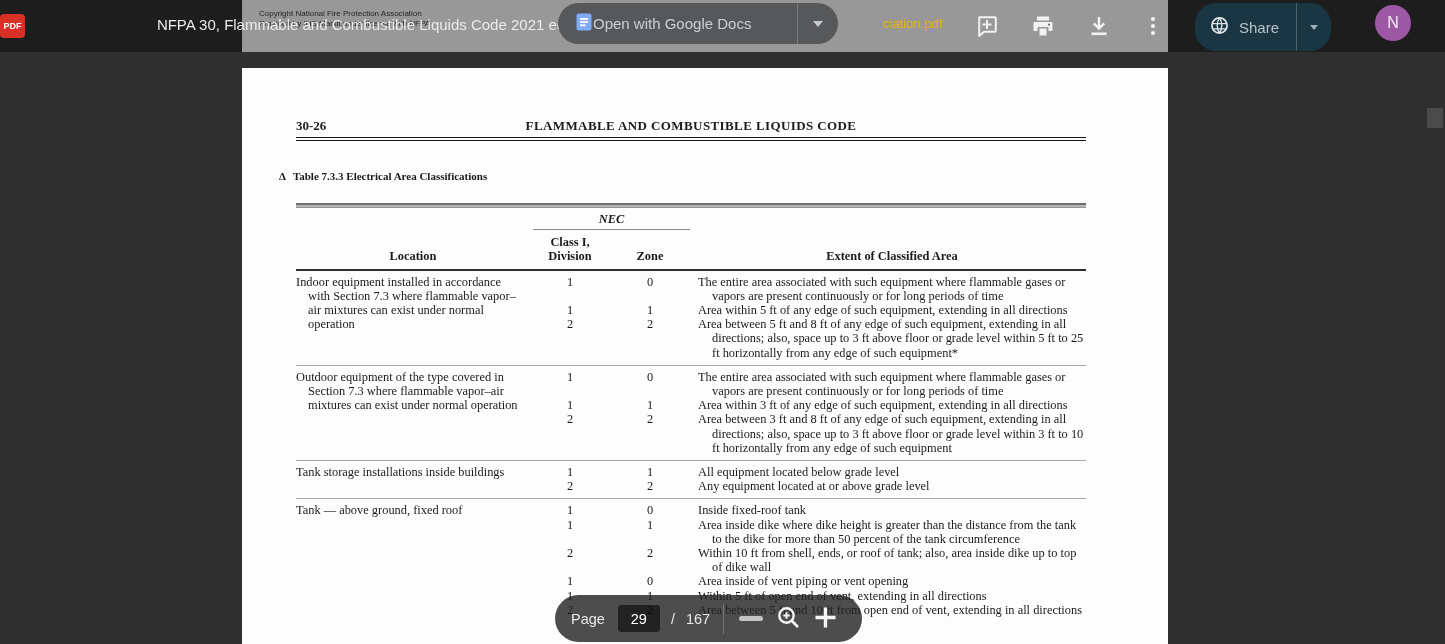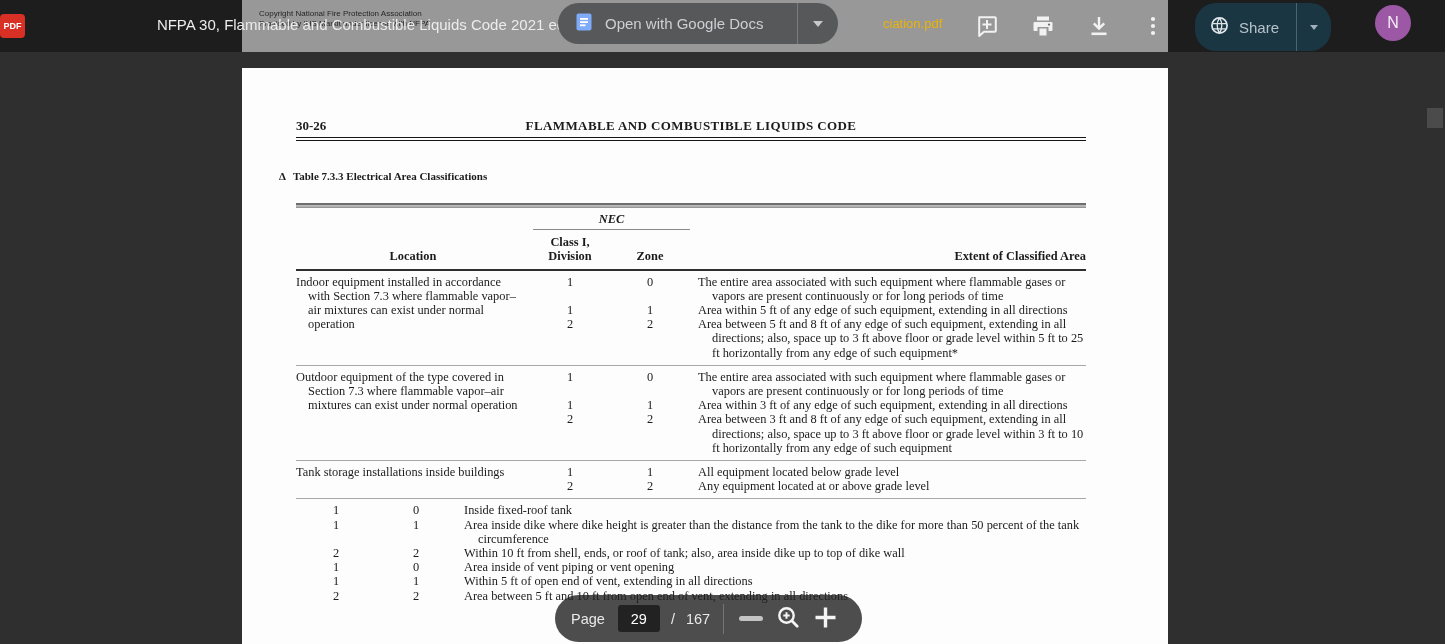--- a/index.html
+++ b/index.html
@@ -55,21 +55,21 @@
   .nec-row {
     margin-left:237px; width:157px; text-align:center;
     font-style:italic; font-weight:bold;
     border-bottom:1px solid #8a8a8a; padding-bottom:3px; margin-bottom:5px;
   }
   .head-cols {
     display:grid; grid-template-columns:234px 80px 80px 1fr;
     align-items:end; font-weight:bold;
   }
   .h-loc, .h-div, .h-zone { text-align:center; }
-  .h-extent { text-align:right; padding-left:8px; }
+  .h-extent { text-align:center; padding-left:8px; }
 
   .tgroup {
     display:flex; padding:4px 0 5px;
     border-bottom:1px solid #a8a8a8;
   }
   .tgroup.last { border-bottom:none; }
   .loc-cell { width:234px; padding-left:12px; text-indent:-12px; padding-right:12px; }
   .entries { flex:1; }
   .entry { display:grid; grid-template-columns:80px 80px 1fr; }
   .e-div, .e-zone { text-align:center; }
@@ -92,21 +92,21 @@
   }
   .title-right {
     position:absolute; left:843px; top:16px;
     font-size:13px; color:#eab308; white-space:nowrap;margin-left:40px;
   }
   .open-pill {
     position:absolute; left:558px; top:3px; width:280px; height:41px;
     background:#57585A; border-radius:21px;
     display:flex; align-items:stretch; cursor:pointer;
   }
-  .open-main { flex:1; display:flex; align-items:center; gap:12px; padding-left:17px; }
+  .open-main { flex:1; display:flex; align-items:center; padding-left:17px; }
   .open-label { font-size:15px; color:#cdd0d4; white-space:nowrap; }
   .pill-divider { width:1px; background:rgba(255,255,255,0.22); }
   .pill-caret-area { width:40px; display:flex; align-items:center; justify-content:center; cursor:pointer; }
   .caret-down {
     width:0; height:0; border-left:5px solid transparent; border-right:5px solid transparent;
     border-top:6px solid #c6c9cc;
   }
   .tb-icon { position:absolute; top:14px; width:24px; height:24px; cursor:pointer; }
   .share-pill {
     position:absolute; left:1195px; top:3px; width:136px; height:48px;
@@ -242,20 +242,21 @@
         </div>
         <div class="entry">
           <div class="e-div">2</div>
           <div class="e-zone">2</div>
           <div class="e-ext">Any equipment located at or above grade level</div>
         </div>
       </div>
     </div>
 
     <div class="tgroup last">
+      <div class="loc-cell">Tank — above ground, fixed roof</div>
       <div class="entries">
         <div class="entry">
           <div class="e-div">1</div>
           <div class="e-zone">0</div>
           <div class="e-ext">Inside fixed-roof tank</div>
         </div>
         <div class="entry">
           <div class="e-div">1</div>
           <div class="e-zone">1</div>
           <div class="e-ext">Area inside dike where dike height is greater than the distance from the tank to the dike for more than 50 percent of the tank circumference</div>

